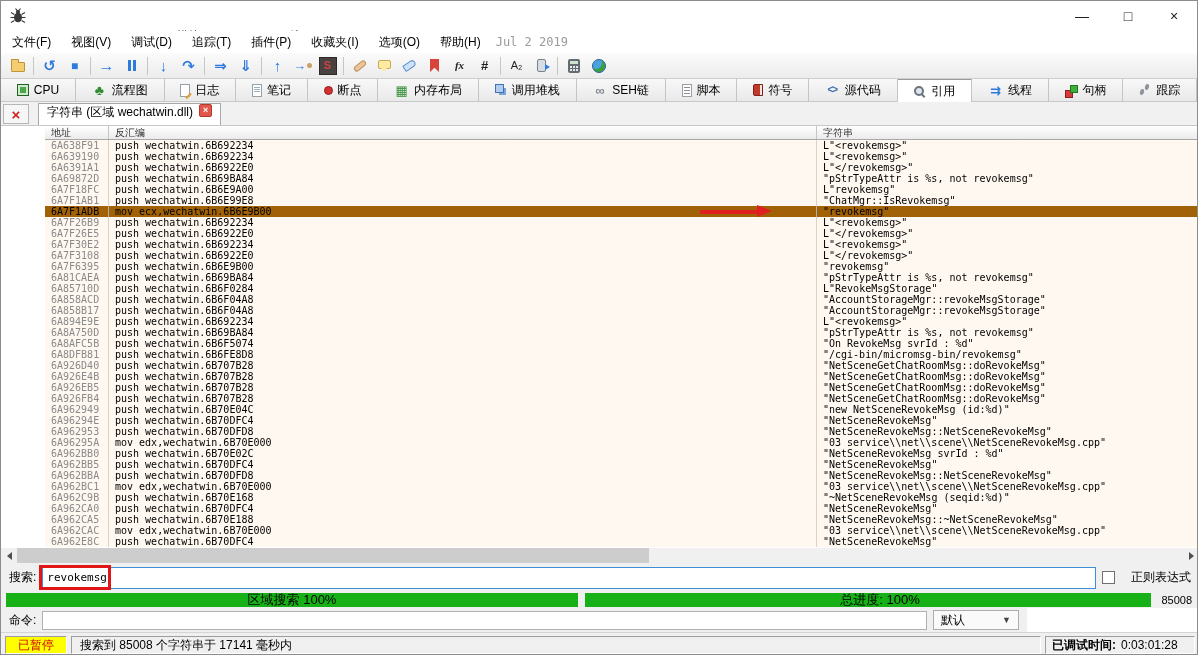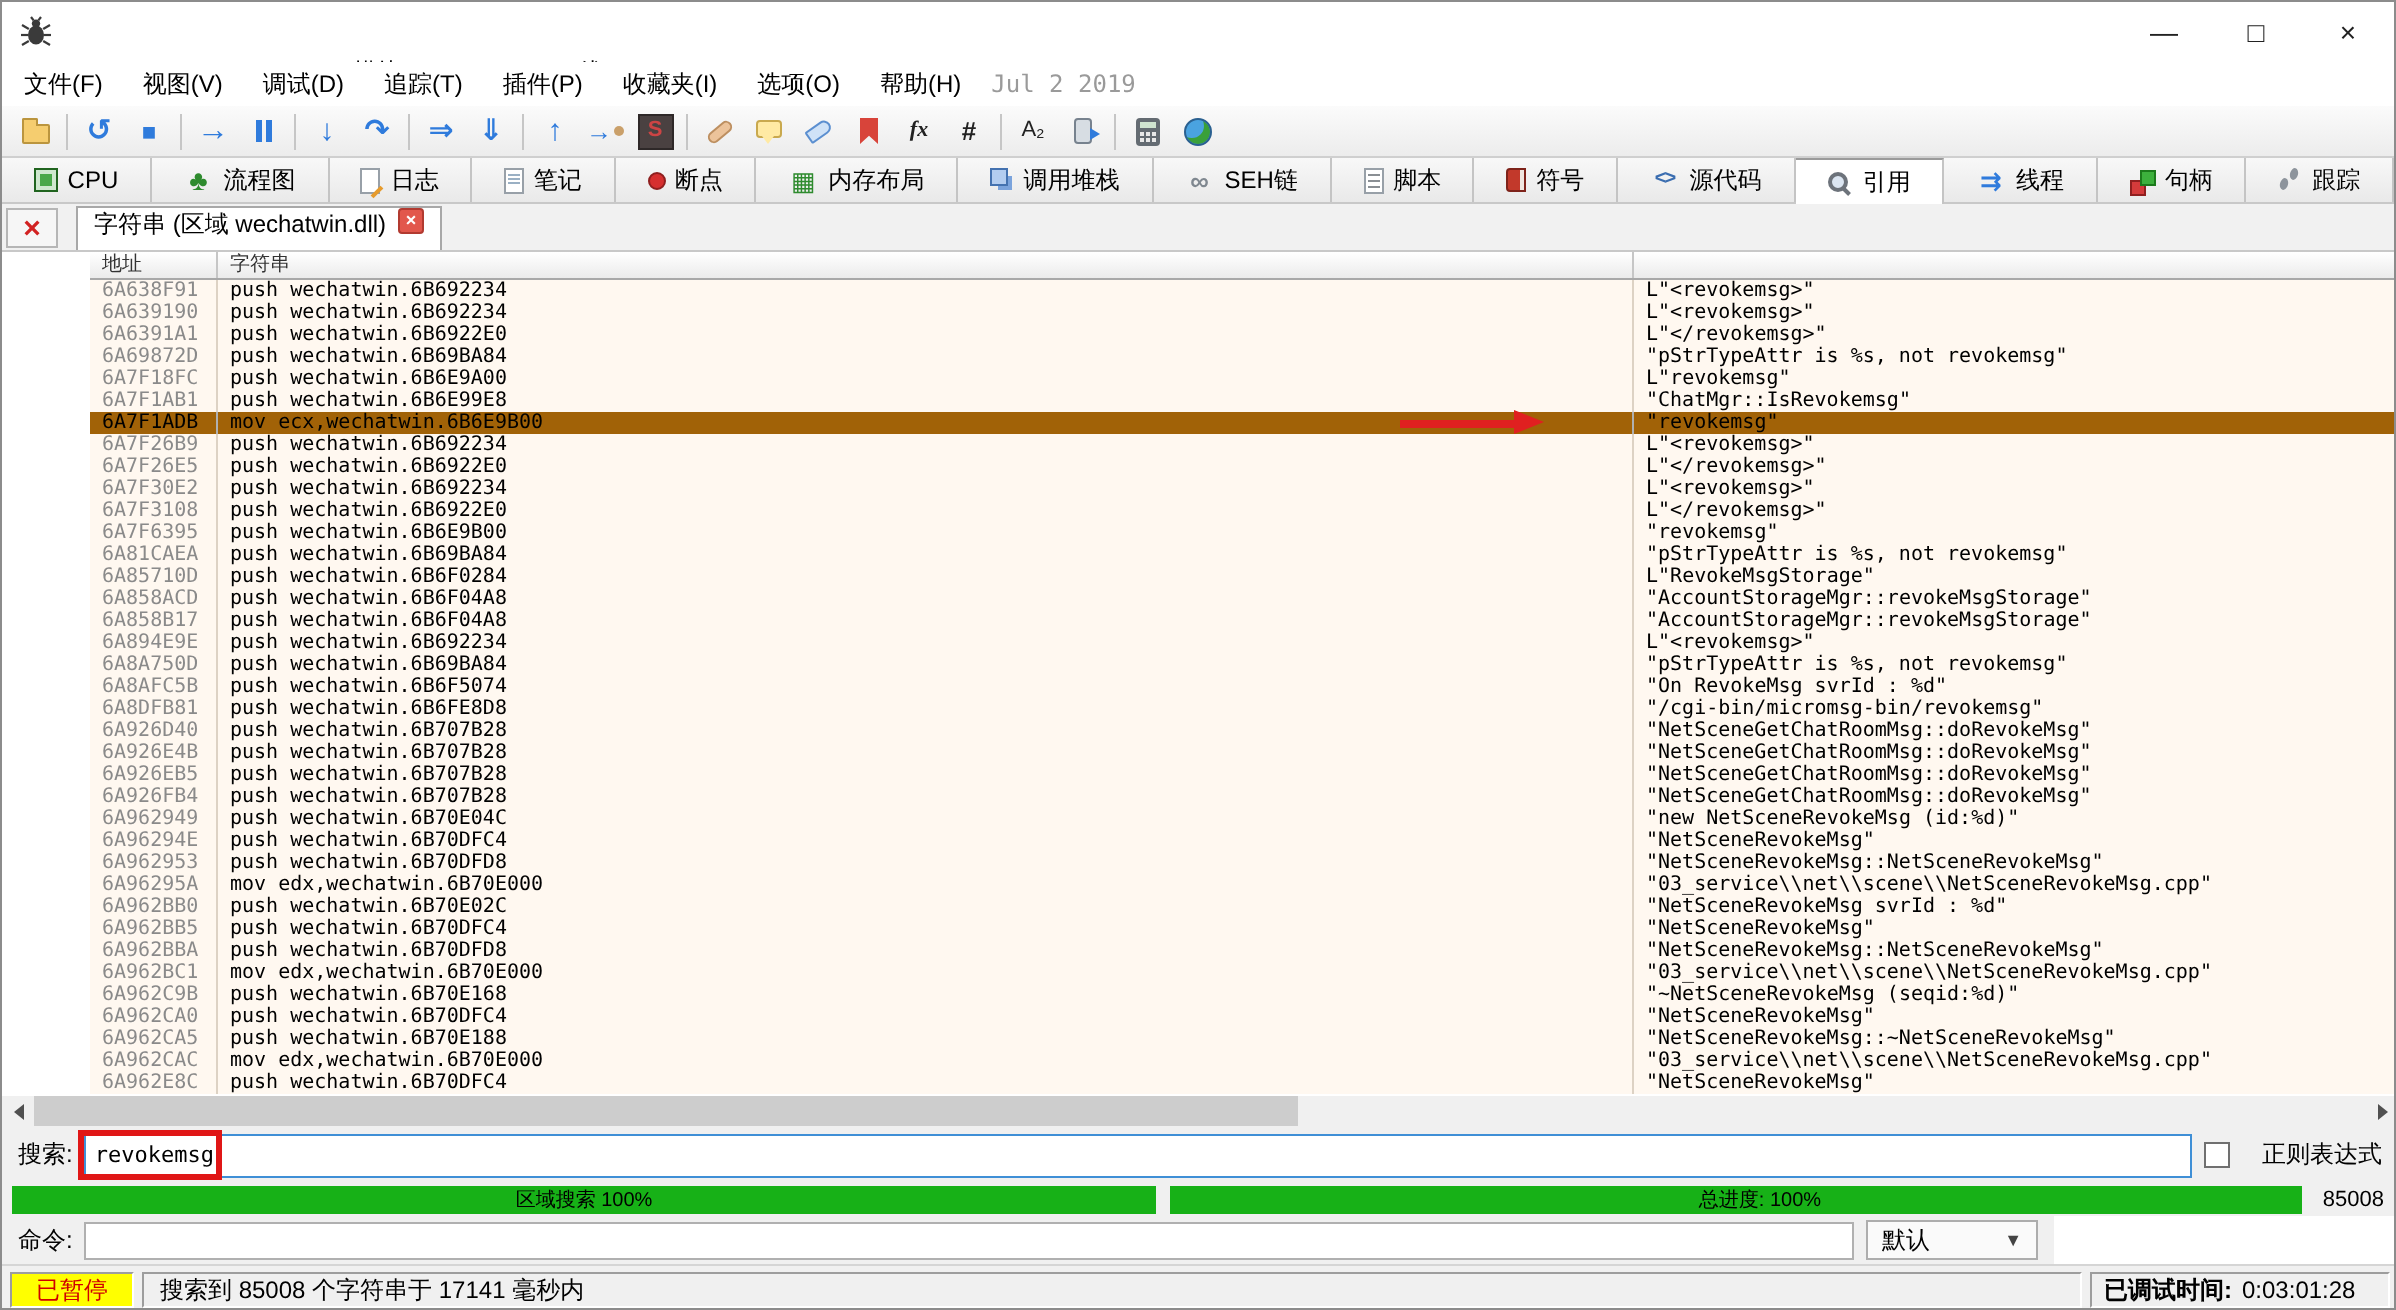--- a/index.html
+++ b/index.html
@@ -115,21 +115,21 @@
   .hthumb{position:absolute;left:16px;top:0;width:632px;height:15px;background:#cdcdcd;}
 
   
   .searchrow{position:absolute;left:0;top:562px;width:1198px;height:29px;background:#f0f0f0;display:flex;align-items:center;padding:0 8px;gap:6px;font-size:12px;}
   .search-input{flex:1;height:22px;border:1px solid #3f8fd6;background:#fff;font-family:"DejaVu Sans Mono","Liberation Mono",monospace;font-size:11px;padding:0 4px;color:#000;outline:none;}
   .regex-wrap{display:flex;align-items:center;gap:16px;white-space:nowrap;}
   .regex-check{width:13px;height:13px;border:1px solid #707070;background:#fff;appearance:none;margin:0;}
 
   
   .progressrow{position:absolute;left:0;top:591px;width:1198px;height:16px;background:#f0f0f0;display:flex;align-items:center;padding:0 5px;gap:7px;}
-  .pbar{height:14px;background:#17b117;color:#000;font-size:10px;display:flex;align-items:center;justify-content:center;white-space:nowrap;}
+  .pbar{height:14px;background:#17b117;color:#000;font-size:13px;display:flex;align-items:center;justify-content:center;white-space:nowrap;}
   .pbar.pleft{width:572px;}
   .pbar.pright{width:566px;padding-left:24px;}
   .pcount{margin-left:auto;font-size:11px;padding-right:2px;}
 
   
   .commandrow{position:absolute;left:0;top:607px;width:1026px;height:24px;background:#f0f0f0;display:flex;align-items:center;padding:4px 8px;gap:6px;font-size:12px;}
   .cmd-input{flex:1;height:19px;border:1px solid #b0b0b0;background:#fff;outline:none;font-size:11px;padding:0 3px;}
   .profile-combo{width:86px;height:20px;border:1px solid #adadad;background:#fafafa;display:flex;align-items:center;justify-content:space-between;padding:0 7px;}
   .combo-arrow{font-size:9px;color:#444;}
 
@@ -331,20 +331,21 @@
     <div class="closeall-btn">×</div>
     <div class="doc-tab">
       <span>字符串 (区域 wechatwin.dll)</span>
       <span class="doc-close">×</span>
     </div>
   </div>
 
   <div class="refview">
     <div class="thead">
       <div class="hc">地址</div>
+      <div class="hc">反汇编</div>
       <div class="hc">字符串</div>
     </div>
     <div class="tbody">
         <div class="trow"><div class="c addr">6A638F91</div><div class="c dis">push wechatwin.6B692234</div><div class="c str">L"&lt;<span class="hl">revokemsg</span>&gt;"</div></div>
         <div class="trow"><div class="c addr">6A639190</div><div class="c dis">push wechatwin.6B692234</div><div class="c str">L"&lt;<span class="hl">revokemsg</span>&gt;"</div></div>
         <div class="trow"><div class="c addr">6A6391A1</div><div class="c dis">push wechatwin.6B6922E0</div><div class="c str">L"&lt;/<span class="hl">revokemsg</span>&gt;"</div></div>
         <div class="trow"><div class="c addr">6A69872D</div><div class="c dis">push wechatwin.6B69BA84</div><div class="c str">"pStrTypeAttr is %s, not <span class="hl">revokemsg</span>"</div></div>
         <div class="trow"><div class="c addr">6A7F18FC</div><div class="c dis">push wechatwin.6B6E9A00</div><div class="c str">L"<span class="hl">revokemsg</span>"</div></div>
         <div class="trow"><div class="c addr">6A7F1AB1</div><div class="c dis">push wechatwin.6B6E99E8</div><div class="c str">"ChatMgr::Is<span class="hl">Revokemsg</span>"</div></div>
         <div class="trow selected"><div class="c addr">6A7F1ADB</div><div class="c dis">mov ecx,wechatwin.6B6E9B00</div><div class="c str">"<span class="hl">revokemsg</span>"</div></div>

